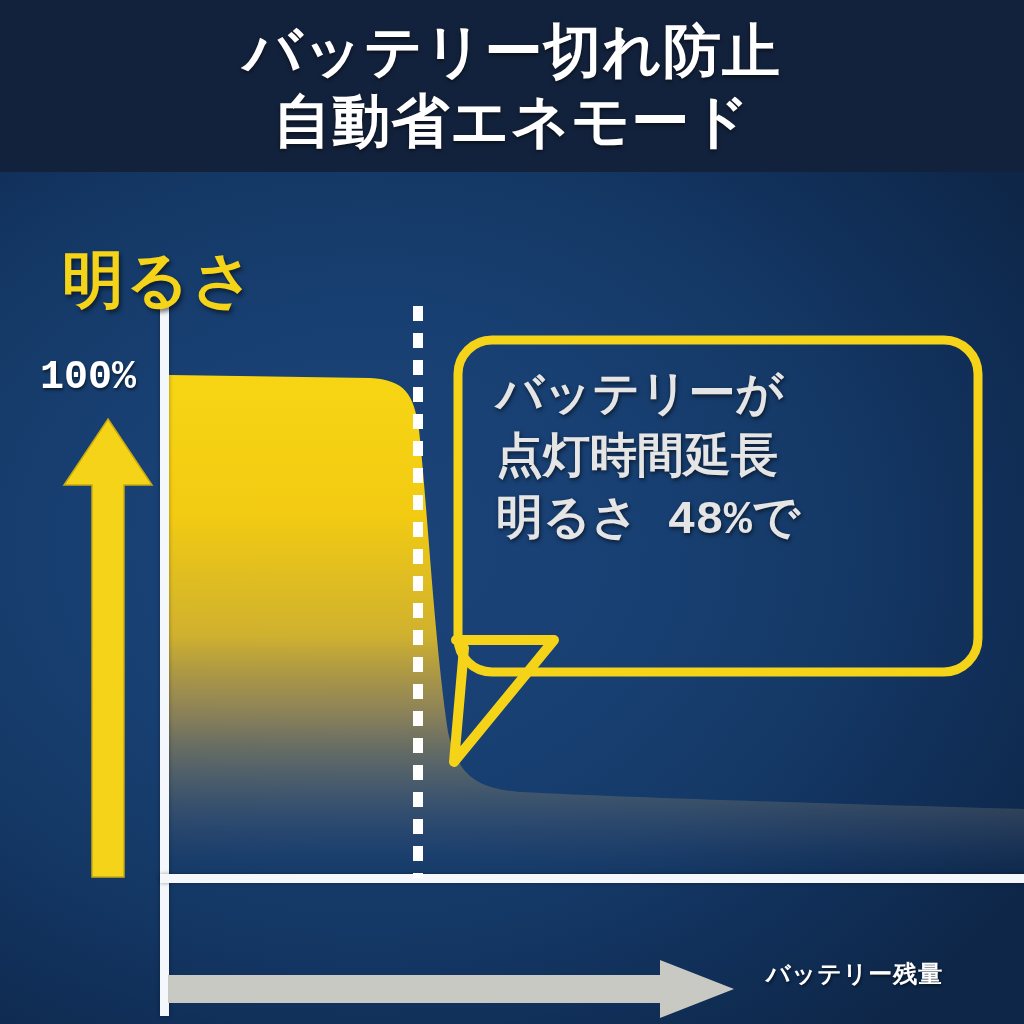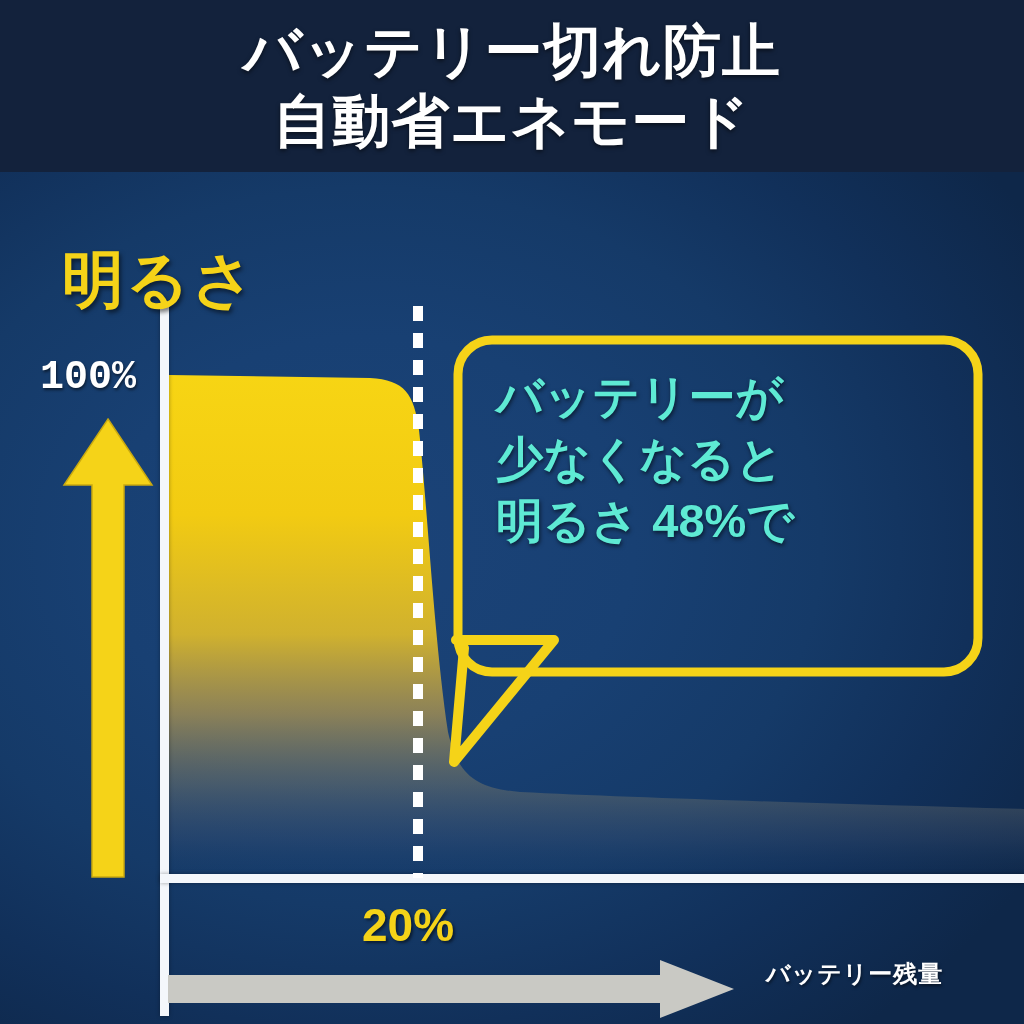--- a/index.html
+++ b/index.html
@@ -168,27 +168,28 @@
     height: 344px;
   }
   #callout-text {
     position: absolute;
     left: 44px;
     top: 32px;
     width: 470px;
     z-index: 24;
   }
   .bubble-line {
-    color: #5eead4;
+    color: #e5e5e5;
     font-size: 47px;
     line-height: 62px;
     font-weight: bold;
     letter-spacing: 0px;
     text-shadow: 1px 2px 4px rgba(0,0,0,0.6);
     white-space: nowrap;
+    font-family: Liberation Mono, monospace;
   }
   #callout-emphasis {
     color: #f5d318;
     font-size: 60px;
     line-height: 72px;
     font-weight: bold;
     letter-spacing: 1px;
     text-shadow: 2px 3px 4px rgba(0,0,0,0.55);
     white-space: nowrap;
     margin-top: 2px;
@@ -247,28 +248,27 @@
     <svg id="callout-frame" viewBox="0 0 532 344">
       <rect x="6" y="6" width="520" height="332" rx="34" ry="34" fill="none" stroke="#f5d318" stroke-width="9"></rect>
     </svg>
 
     <svg id="callout-tail" width="160" height="140" viewBox="0 0 160 140">
       <polyline points="14,6 112,6 12,128 22,14" fill="none" stroke="#f5d318" stroke-width="10" stroke-linejoin="round" stroke-linecap="round"></polyline>
     </svg>
 
     <div id="callout-text">
       <div class="bubble-line">バッテリーが</div>
-      <div class="bubble-line">少なくなると</div>
+      <div class="bubble-line">点灯時間延長</div>
       <div class="bubble-line">明るさ 48%で</div>
     </div>
   </div>
 
   <div id="y-axis-title">明るさ</div>
   <div id="y-tick-100">100%</div>
-  <div id="x-tick-20">20%</div>
   <div id="x-axis-title">バッテリー残量</div>
 
   <div id="header-band">
     <div id="header-title">バッテリー切れ防止
 自動省エネモード</div>
   </div>
 
 </div>
 
 </body></html>

